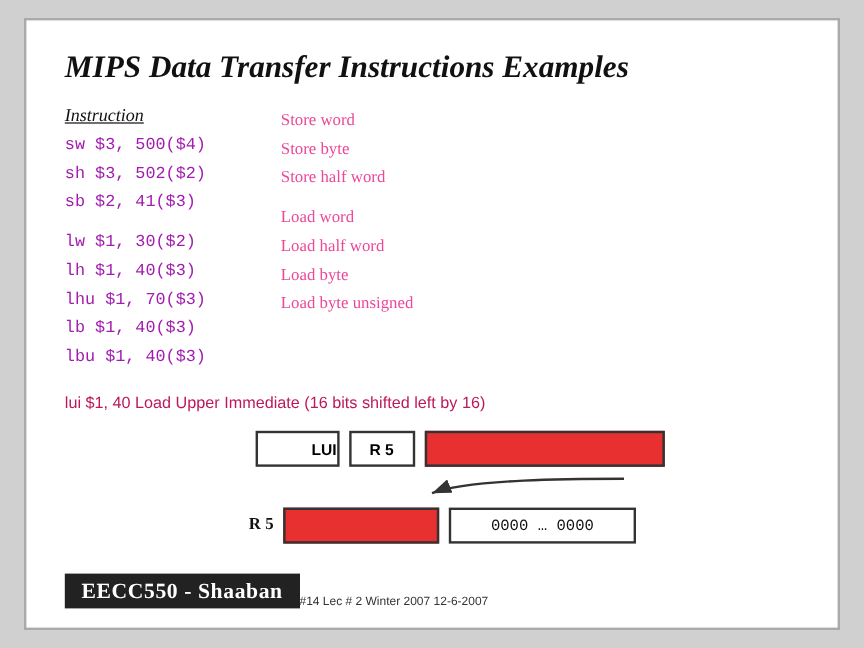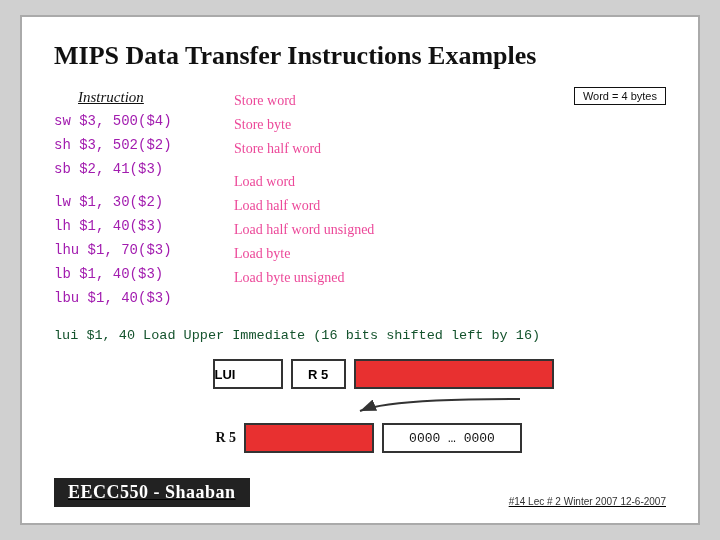--- a/index.html
+++ b/index.html
@@ -21,20 +21,21 @@
       position: relative;
       display: flex;
       flex-direction: column;
     }
     .title {
       font-size: 26px;
       font-weight: bold;
       font-family: 'Times New Roman', serif;
       margin-bottom: 18px;
       color: #111;
+      font-style: italic;
     }
     .main-content {
       display: flex;
       flex-direction: column;
       flex: 1;
     }
     .table-section {
       display: flex;
       gap: 0;
       margin-bottom: 10px;
@@ -46,21 +47,20 @@
     .comments-col {
       min-width: 220px;
     }
     .col-header {
       font-size: 15px;
       font-style: italic;
       text-decoration: underline;
       font-family: 'Times New Roman', serif;
       margin-bottom: 4px;
       color: #111;
-      margin-left: 24px;
     }
     .instr-row {
       font-size: 14px;
       font-family: 'Courier New', monospace;
       line-height: 1.7;
       color: #a21caf;
     }
     .comment-row {
       font-size: 14px;
       font-family: 'Times New Roman', serif;
@@ -77,22 +77,22 @@
       top: 70px;
       right: 32px;
       white-space: nowrap;
     }
     .spacer {
       height: 10px;
     }
     .lui-section {
       margin-top: 8px;
       font-size: 13.5px;
-      font-family: Liberation Mono, monospace;
-      color: #14532d;
+      font-family: Liberation Sans, sans-serif;
+      color: #be185d;
       margin-bottom: 10px;
     }
     .diagram-area {
       display: flex;
       flex-direction: column;
       align-items: center;
       margin-top: 6px;
       gap: 8px;
     }
     .diagram-row {
@@ -107,21 +107,21 @@
       min-width: 38px;
       text-align: right;
       color: #111;
     }
     .box-lui {
       width: 70px;
       height: 30px;
       border: 2px solid #333;
       display: flex;
       align-items: center;
-      justify-content: flex-start;
+      justify-content: flex-end;
       font-size: 13px;
       font-family: Arial, sans-serif;
       font-weight: bold;
       background: white;
     }
     .box-r5-label {
       width: 55px;
       height: 30px;
       border: 2px solid #333;
       display: flex;
@@ -138,37 +138,36 @@
       background: #e83030;
       border: 2px solid #333;
     }
     .box-red-half {
       width: 130px;
       height: 30px;
       background: #e83030;
       border: 2px solid #333;
     }
     .box-zeros {
-      width: 140px;
+      width: 156px;
       height: 30px;
       border: 2px solid #333;
       display: flex;
       align-items: center;
       justify-content: center;
       font-size: 13px;
       font-family: 'Courier New', monospace;
       background: white;
       color: #111;
     }
     .footer {
       margin-top: auto;
       display: flex;
-      justify-content: space-between;
+      justify-content: flex-start;
       align-items: flex-end;
-      text-decoration: underline;
     }
     .eecc-badge {
       background: #222;
       color: white;
       font-size: 18px;
       font-family: 'Times New Roman', serif;
       font-weight: bold;
       padding: 4px 14px;
       letter-spacing: 0.5px;
     }
@@ -179,21 +178,20 @@
       font-family: Arial, sans-serif;
     }
   </style>
 </head>
 <body>
 
 <div class="slide">
 
   <div class="title">MIPS Data Transfer Instructions Examples</div>
 
-  <div class="word-badge">Word = 4 bytes</div>
 
   <div class="main-content">
 
     <div class="table-section">
       <div class="instructions-col">
         <div class="col-header">Instruction</div>
         <div class="instr-row">sw $3, 500($4)</div>
         <div class="instr-row">sh $3, 502($2)</div>
         <div class="instr-row">sb $2, 41($3)</div>
         <div class="spacer"></div>
@@ -204,21 +202,20 @@
         <div class="instr-row">lbu $1, 40($3)</div>
       </div>
 
       <div class="comments-col">
         <div class="comment-row">Store word</div>
         <div class="comment-row">Store byte</div>
         <div class="comment-row">Store half word</div>
         <div class="spacer"></div>
         <div class="comment-row">Load word</div>
         <div class="comment-row">Load half word</div>
-        <div class="comment-row">Load half word unsigned</div>
         <div class="comment-row">Load byte</div>
         <div class="comment-row">Load byte unsigned</div>
       </div>
     </div>
 
     <div class="lui-section">lui $1, 40 Load Upper Immediate (16 bits shifted left by 16)</div>
 
     <div class="diagram-area">
 
       <div class="diagram-row">

